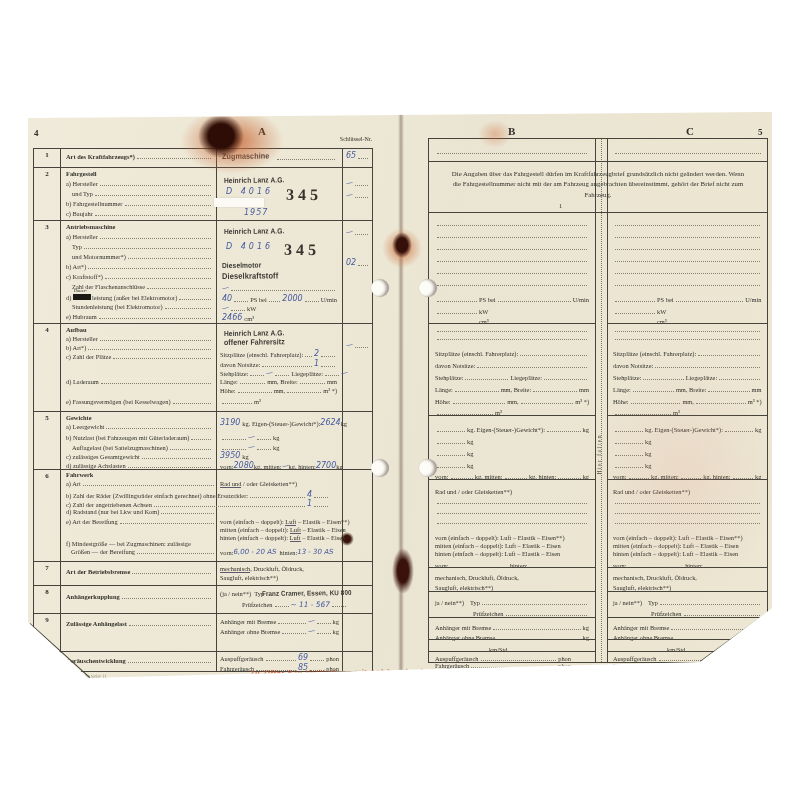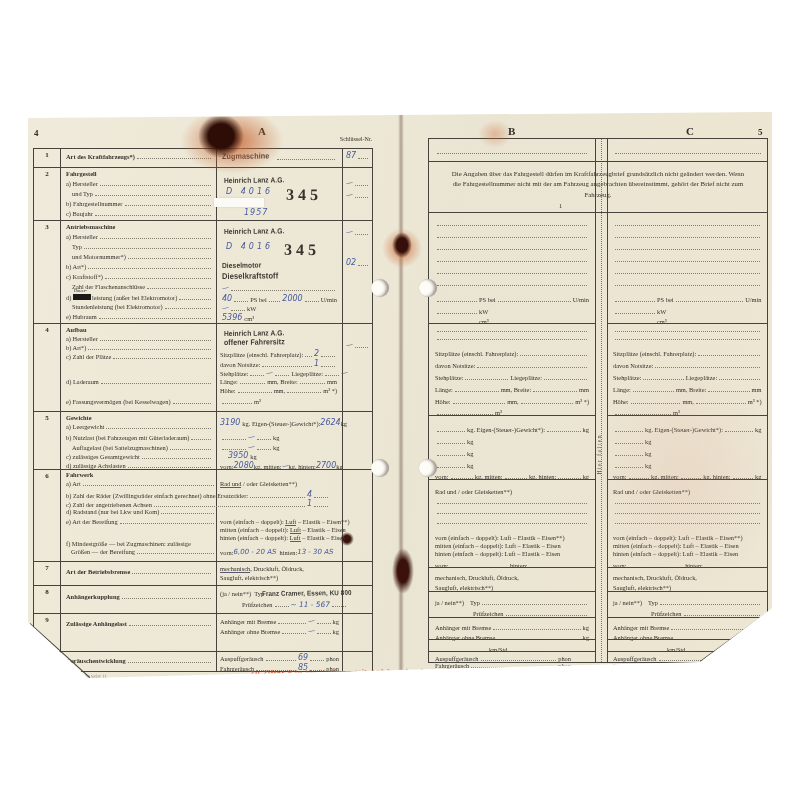--- a/index.html
+++ b/index.html
@@ -84,21 +84,21 @@
           </div>
         </div>
       <div class="vcell">
           <div class="pl" style="top:4px;left:4px;right:4px">
             <span class="tx stampS" style="font-size:8px">Zugmaschine</span>
             <span class="lead"></span>
           </div>
         </div>
       <div class="kcell">
           <div class="pl" style="top:3px;left:2px;right:3px">
-            <span class="hw">87</span>
+            <span class="hw">65</span>
             <span class="lead"></span>
           </div>
         </div>
     </div>
 
     <div class="lrow" style="top:18px;height:53px">
       <div class="ncell">2</div>
       <div class="lcell">
         <div class="pl" style="top:3px;left:4px">
             <span class="tx b">Fahrgestell</span>
@@ -201,21 +201,21 @@
             <span class="lead short"></span>
             <span class="tx">U/min</span>
           </div>
         <div class="pl" style="top:84px;left:4px;right:4px">
             <span class="hw dash">—</span>
             <span class="lead short"></span>
             <span class="tx">kW</span>
             <span style="flex:1"></span>
           </div>
         <div class="pl" style="top:93px;left:4px;right:4px">
-            <span class="hw">5396</span>
+            <span class="hw">2466</span>
             <span class="tx" style="margin-left:2px">cm³</span>
             <span style="flex:1"></span>
           </div>
       </div>
       <div class="kcell">
         <div class="pl" style="top:8px;left:2px;right:3px">
             <span class="hw dash">—</span>
             <span class="lead"></span>
           </div>
         <div class="pl" style="top:38px;left:2px;right:3px">
@@ -345,21 +345,21 @@
             <span class="tx">kg</span>
             <span style="flex:1"></span>
           </div>
         <div class="pl" style="top:32px;left:2px;right:4px">
             <span class="lead short" style="flex:0 0 24px"></span>
             <span class="hw dash">—</span>
             <span class="lead short"></span>
             <span class="tx">kg</span>
             <span style="flex:1"></span>
           </div>
-        <div class="pl" style="top:40px;left:10px;right:4px">
+        <div class="pl" style="top:40px;left:2px;right:4px">
             <span class="hw">3950</span>
             <span class="tx" style="margin-left:2px">kg</span>
             <span style="flex:1"></span>
           </div>
         <div class="pl" style="top:50px;left:2px;right:2px">
             <span class="tx">vorn:</span>
             <span class="hw">2080</span>
             <span class="tx">kg, mitten:</span>
             <span class="hw dash">—</span>
             <span class="tx">kg, hinten:</span>

